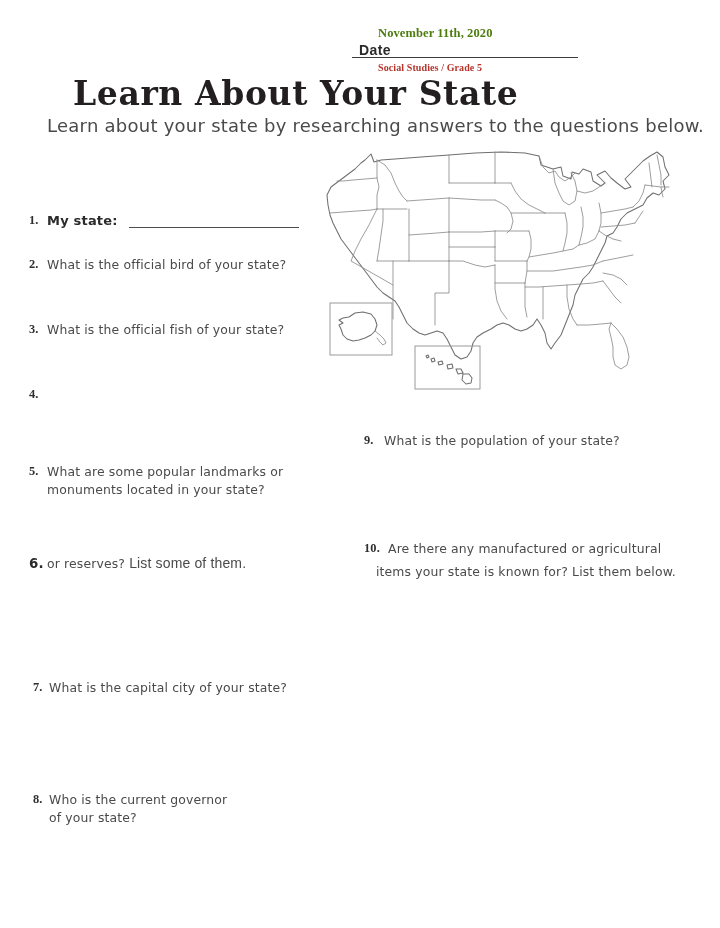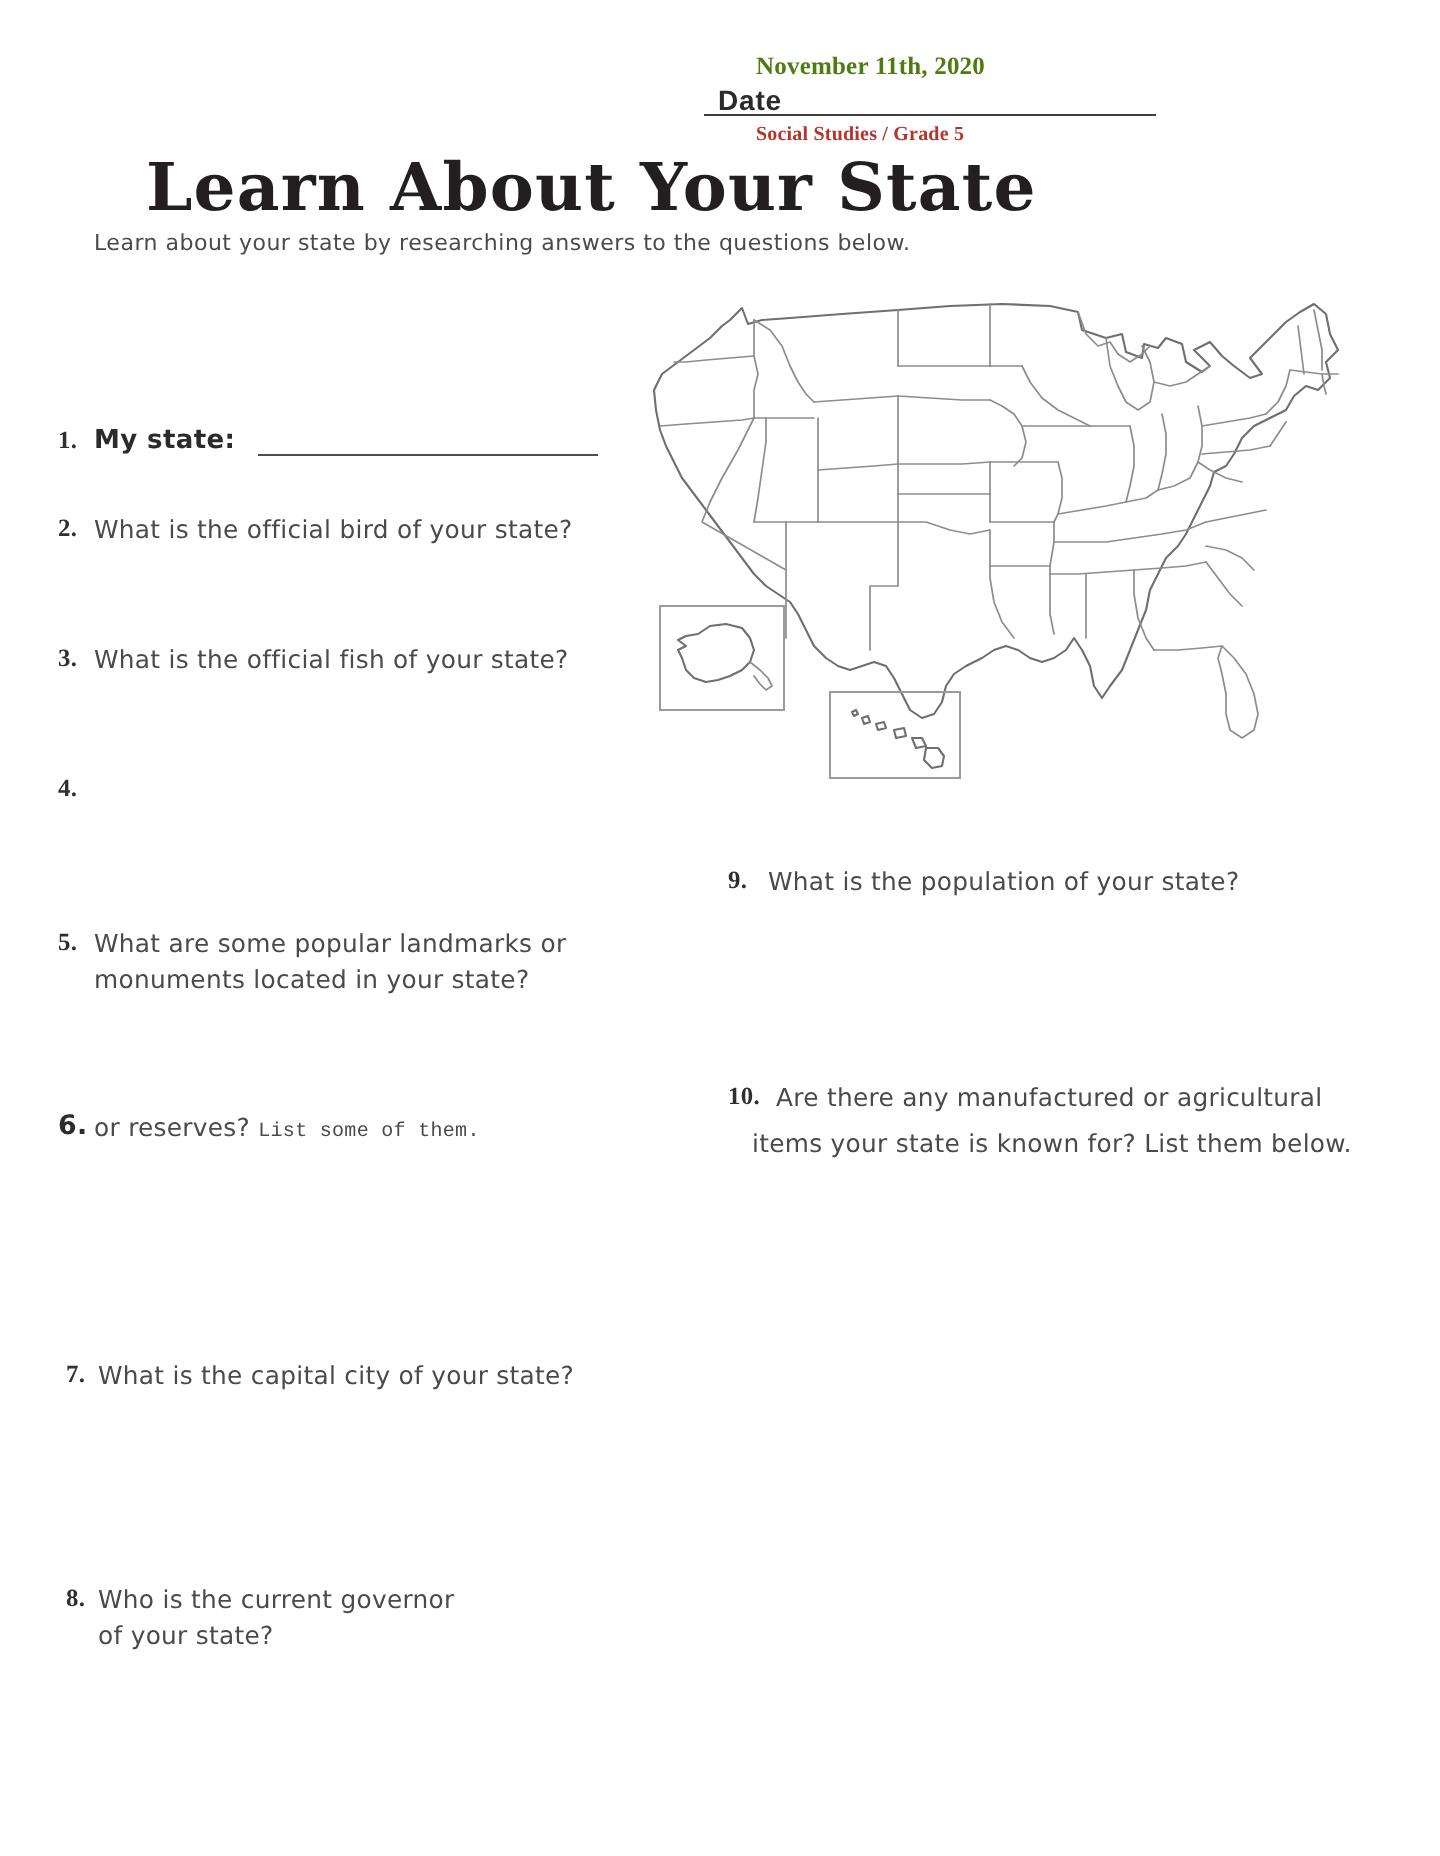--- a/index.html
+++ b/index.html
@@ -83,21 +83,21 @@
     letter-spacing: 0.6px;
     color: #231f20;
     white-space: nowrap;
     margin-left: 28px;
   }
   .subtitle {
     position: absolute;
     left: 47px;
     top: 115px;
     font-family: "DejaVu Sans", sans-serif;
-    font-size: 11px;
+    font-size: 18px;
     font-weight: 400;
     letter-spacing: 0.25px;
     color: #4a4a4a;
     white-space: nowrap;
   }
 
   
   .q {
     position: absolute;
     font-family: "DejaVu Sans", sans-serif;
@@ -137,22 +137,22 @@
     border-bottom: 1.3px solid #4d4d4d;
   }
   
   .q6 .num {
     font-family: "DejaVu Sans", sans-serif;
     font-weight: 700;
     font-size: 13.4px;
     color: #2b2b2b;
   }
   .serif-tail {
-    font-family: Liberation Mono, monospace;
-    font-size: 10px;
+    font-family: Liberation Sans, sans-serif;
+    font-size: 14px;
     color: #4a4a4a;
   }
   .q8 .num, .q7 .num {
     font-family: "Liberation Serif", serif;
     font-weight: 700;
   }
 
   
   .q1 { left: 29px;  top: 212px; width: 290px; padding-left: 18px; }
   .q2 { left: 29px;  top: 256px; width: 290px; padding-left: 18px; }

